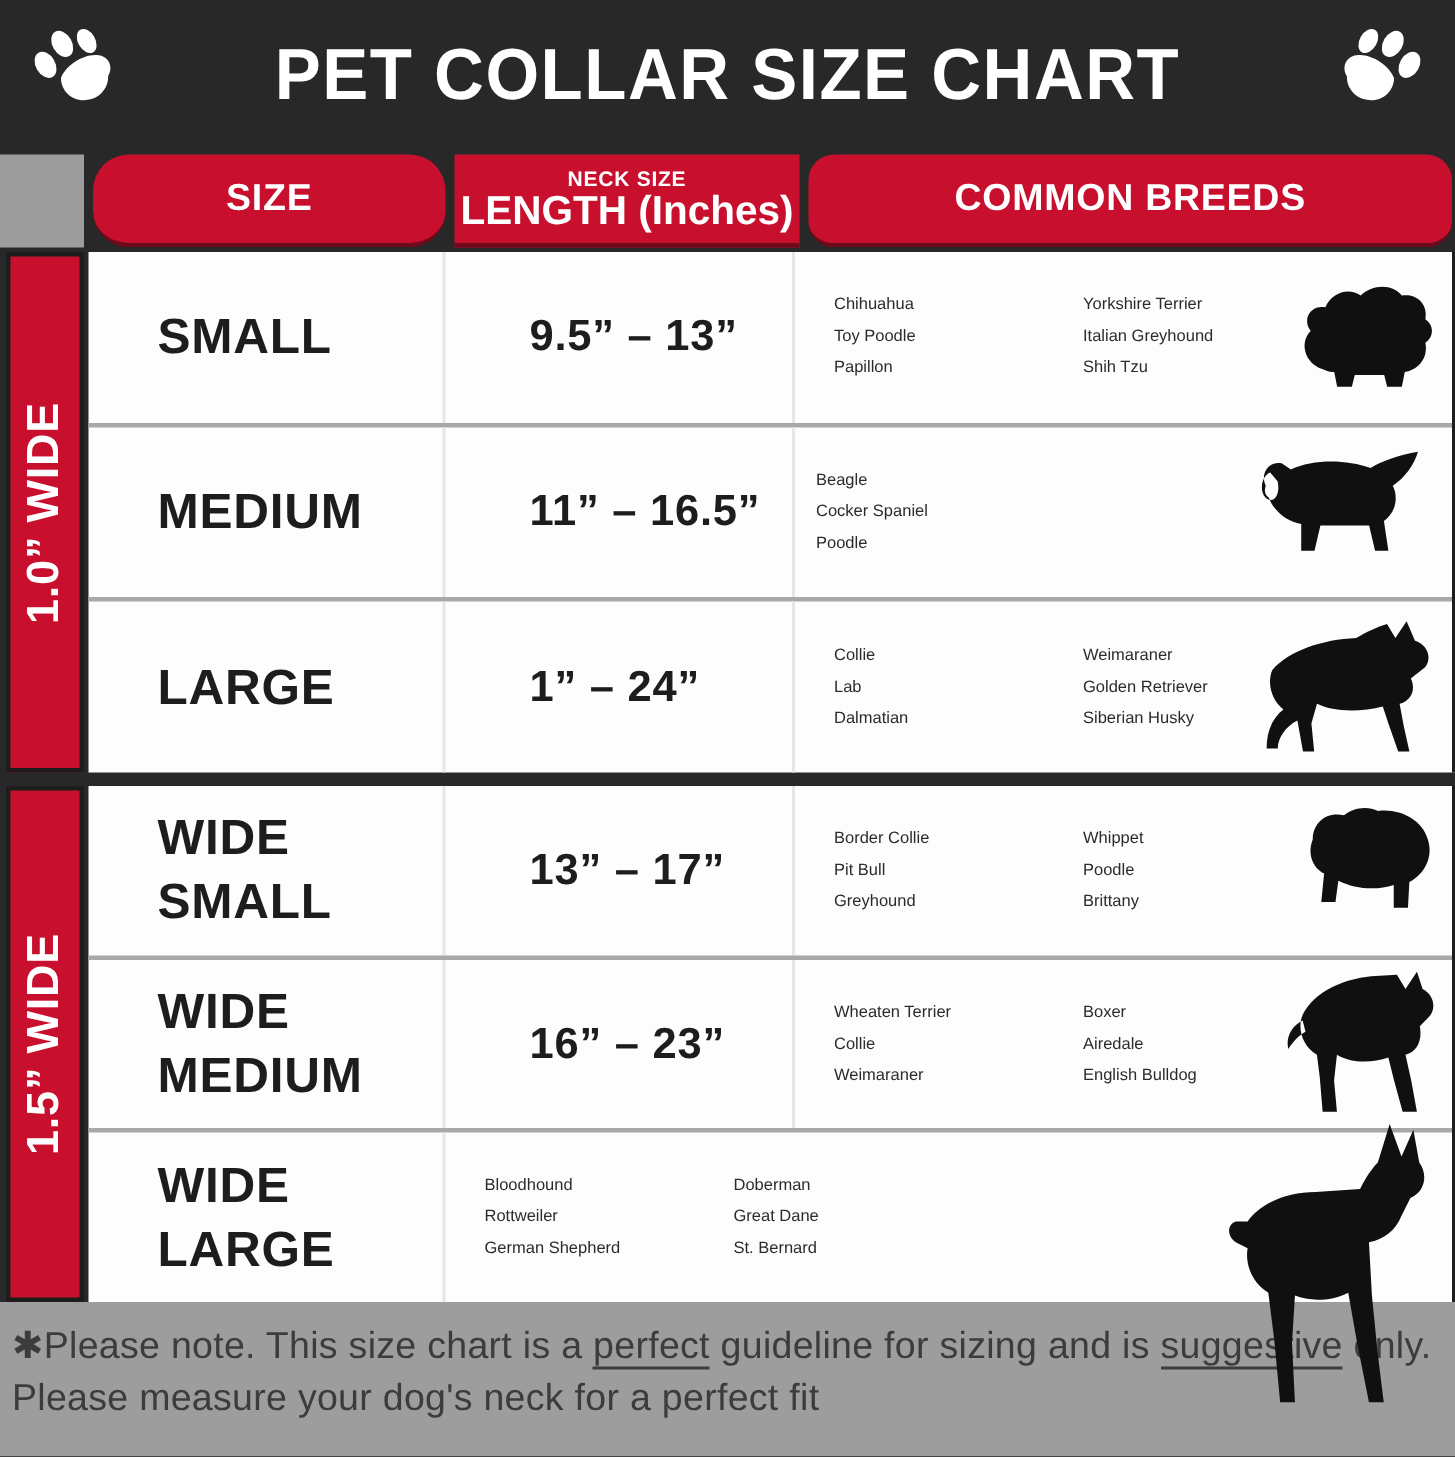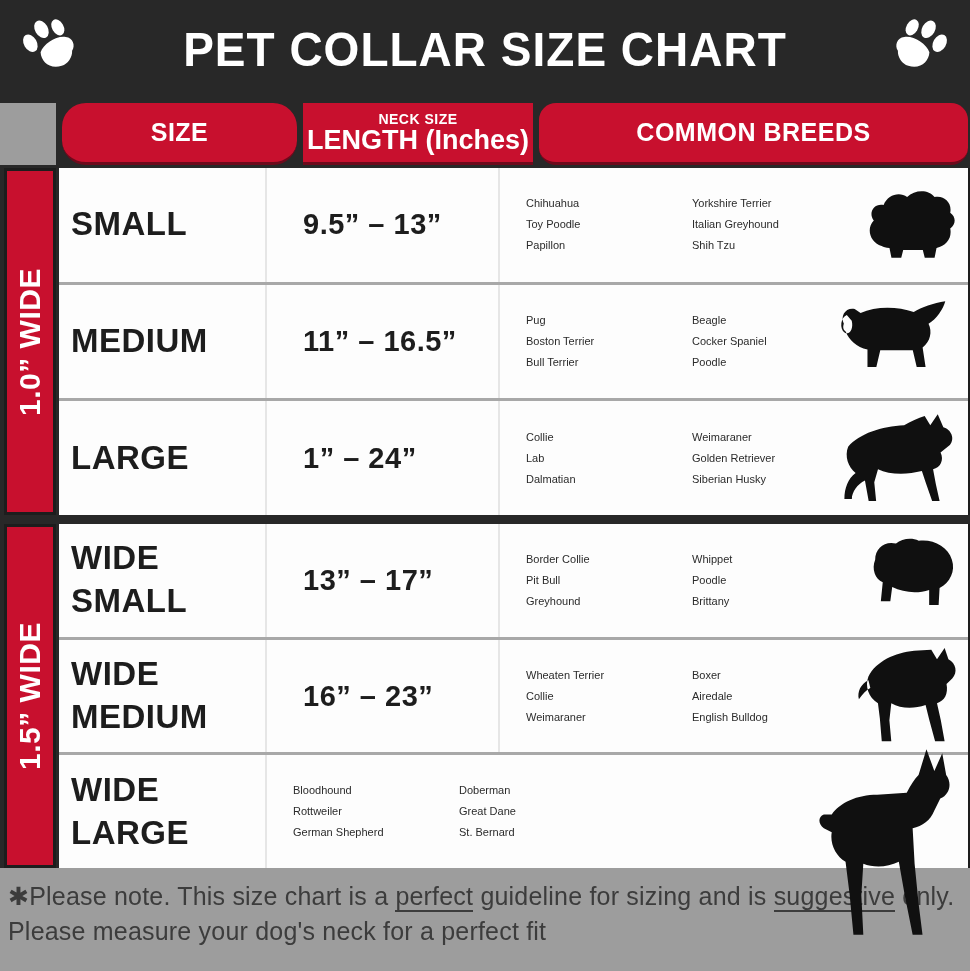--- a/index.html
+++ b/index.html
@@ -35,24 +35,24 @@
   .band2{top:524px;height:344px;z-index:3;}
   .sidebar{width:52px;margin-left:4px;background:#c8102e;border:3px solid #1d1d1d;
     box-sizing:border-box;display:flex;align-items:center;justify-content:center;}
   .vtext{transform:rotate(-90deg);white-space:nowrap;color:#fff;
     font-size:30px;font-weight:700;letter-spacing:.5px;}
   .rows{flex:1;margin-left:3px;display:flex;flex-direction:column;background:#fdfdfd;
     border-right:2px solid #1d1d1d;box-sizing:border-box;}
   .row{flex:1;position:relative;display:flex;align-items:stretch;overflow:visible;}
   .row + .row{border-top:3px solid #a8a8a8;}
   .c{display:flex;align-items:center;box-sizing:border-box;}
-  .c-size{width:208px;padding-left:12px;border-right:2px solid #e6e6e6;
+  .c-size{width:238px;padding-left:46px;border-right:2px solid #e6e6e6;
     font-size:33px;font-weight:700;color:#1d1d1d;line-height:1.3;letter-spacing:.5px;}
   .c-size span{max-width:170px;}
-  .c-len{width:233px;padding-left:36px;border-right:2px solid #e6e6e6;
+  .c-len{width:233px;padding-left:56px;border-right:2px solid #e6e6e6;
     font-size:29px;font-weight:600;color:#1d1d1d;letter-spacing:.5px;}
   .c-b1{width:152px;margin-left:26px;}
   .c-b2{width:150px;margin-left:14px;}
   .breeds{white-space:pre-line;font-size:11px;line-height:21px;color:#2b2b2b;}
   .dog{position:absolute;right:6px;top:50%;transform:translateY(-50%);fill:#101010;}
   .dog-s1{width:98px;height:84px;}
   .dog-s2{width:128px;height:84px;}
   .dog-s3{width:126px;height:94px;}
   .dog-s4{width:96px;height:90px;}
   .dog-s5{width:110px;height:100px;}
@@ -131,25 +131,20 @@
         </svg>
       </div>
 
       <div class="row">
         <div class="c c-size">
             <span>MEDIUM</span>
           </div>
         <div class="c c-len">
             <span>11” – 16.5”</span>
           </div>
-        <div class="c c-b1">
-            <span class="breeds">Pug
-Boston Terrier
-Bull Terrier</span>
-          </div>
         <div class="c c-b2">
             <span class="breeds">Beagle
 Cocker Spaniel
 Poodle</span>
           </div>
         <svg class="dog dog-s2" viewBox="0 0 130 85">
           <path d="M10,24 C6,16 12,7 21,9 L27,13 C42,6 64,6 81,12 C89,7 101,3 113,1 C111,9 104,19 96,24 C100,32 98,42 90,48 L93,68 L84,68 L80,51 L47,51 L43,68 L34,68 L34,50 C23,48 15,40 12,32 C9,30 9,27 10,24 Z M13,15 C7,17 5,29 11,33 C16,36 20,29 18,21 Z"></path>
         </svg>
       </div>
 

